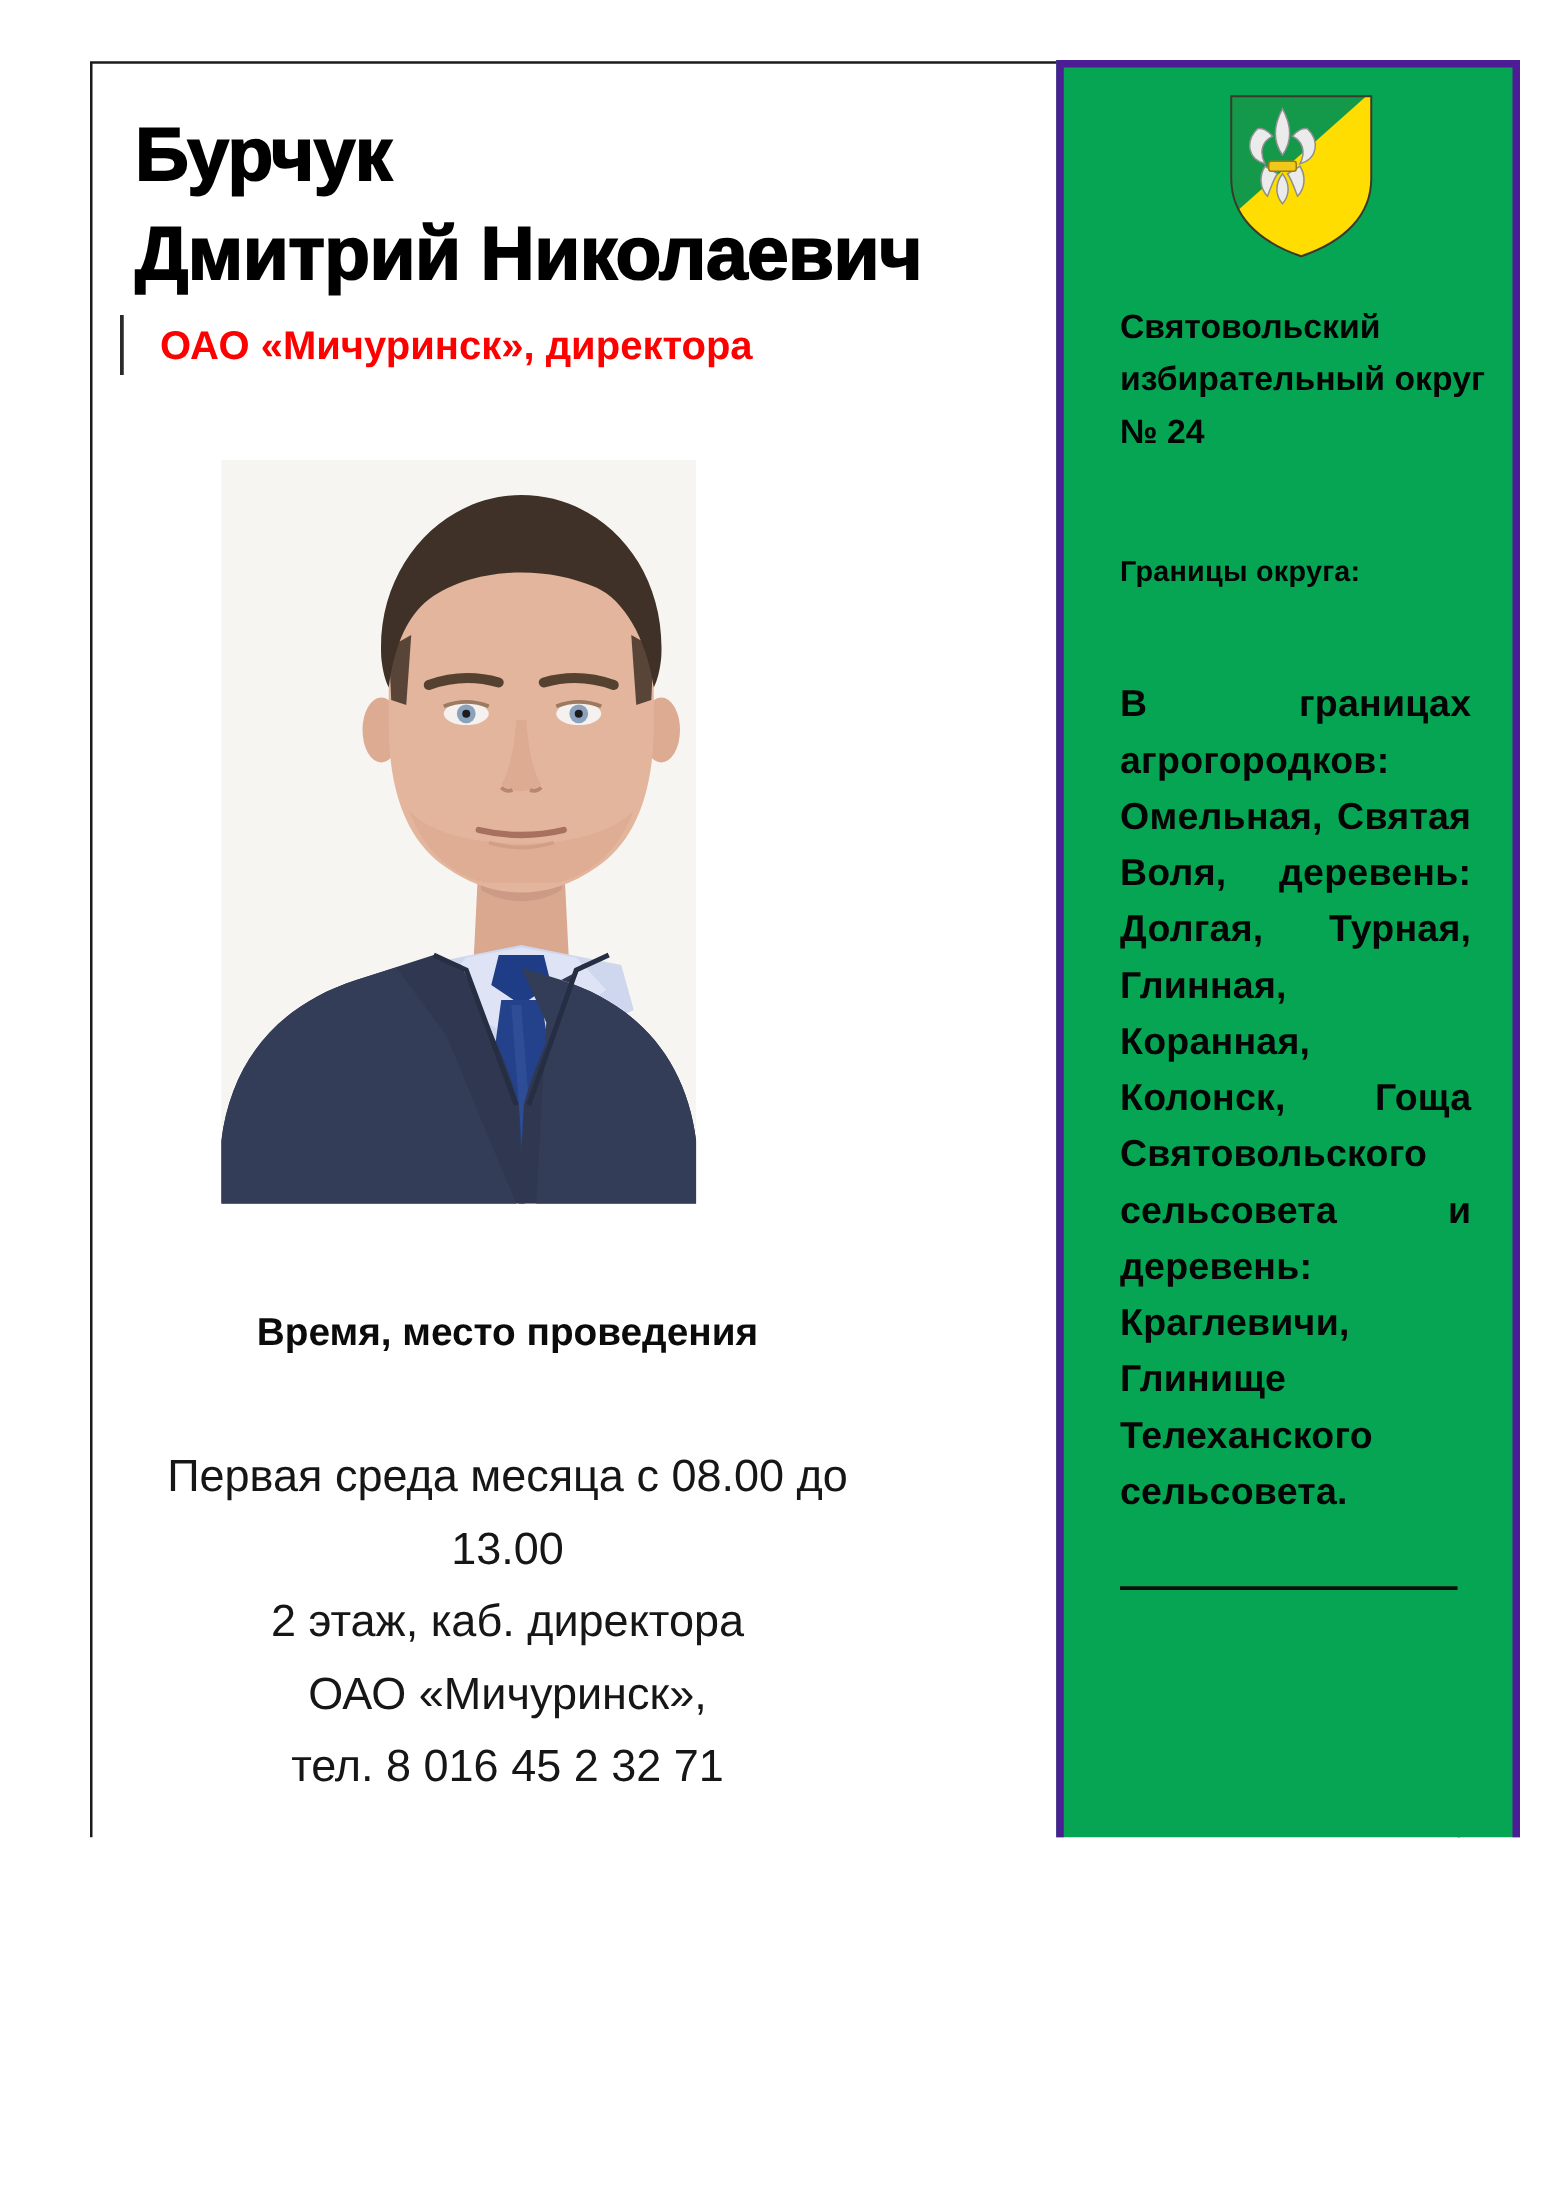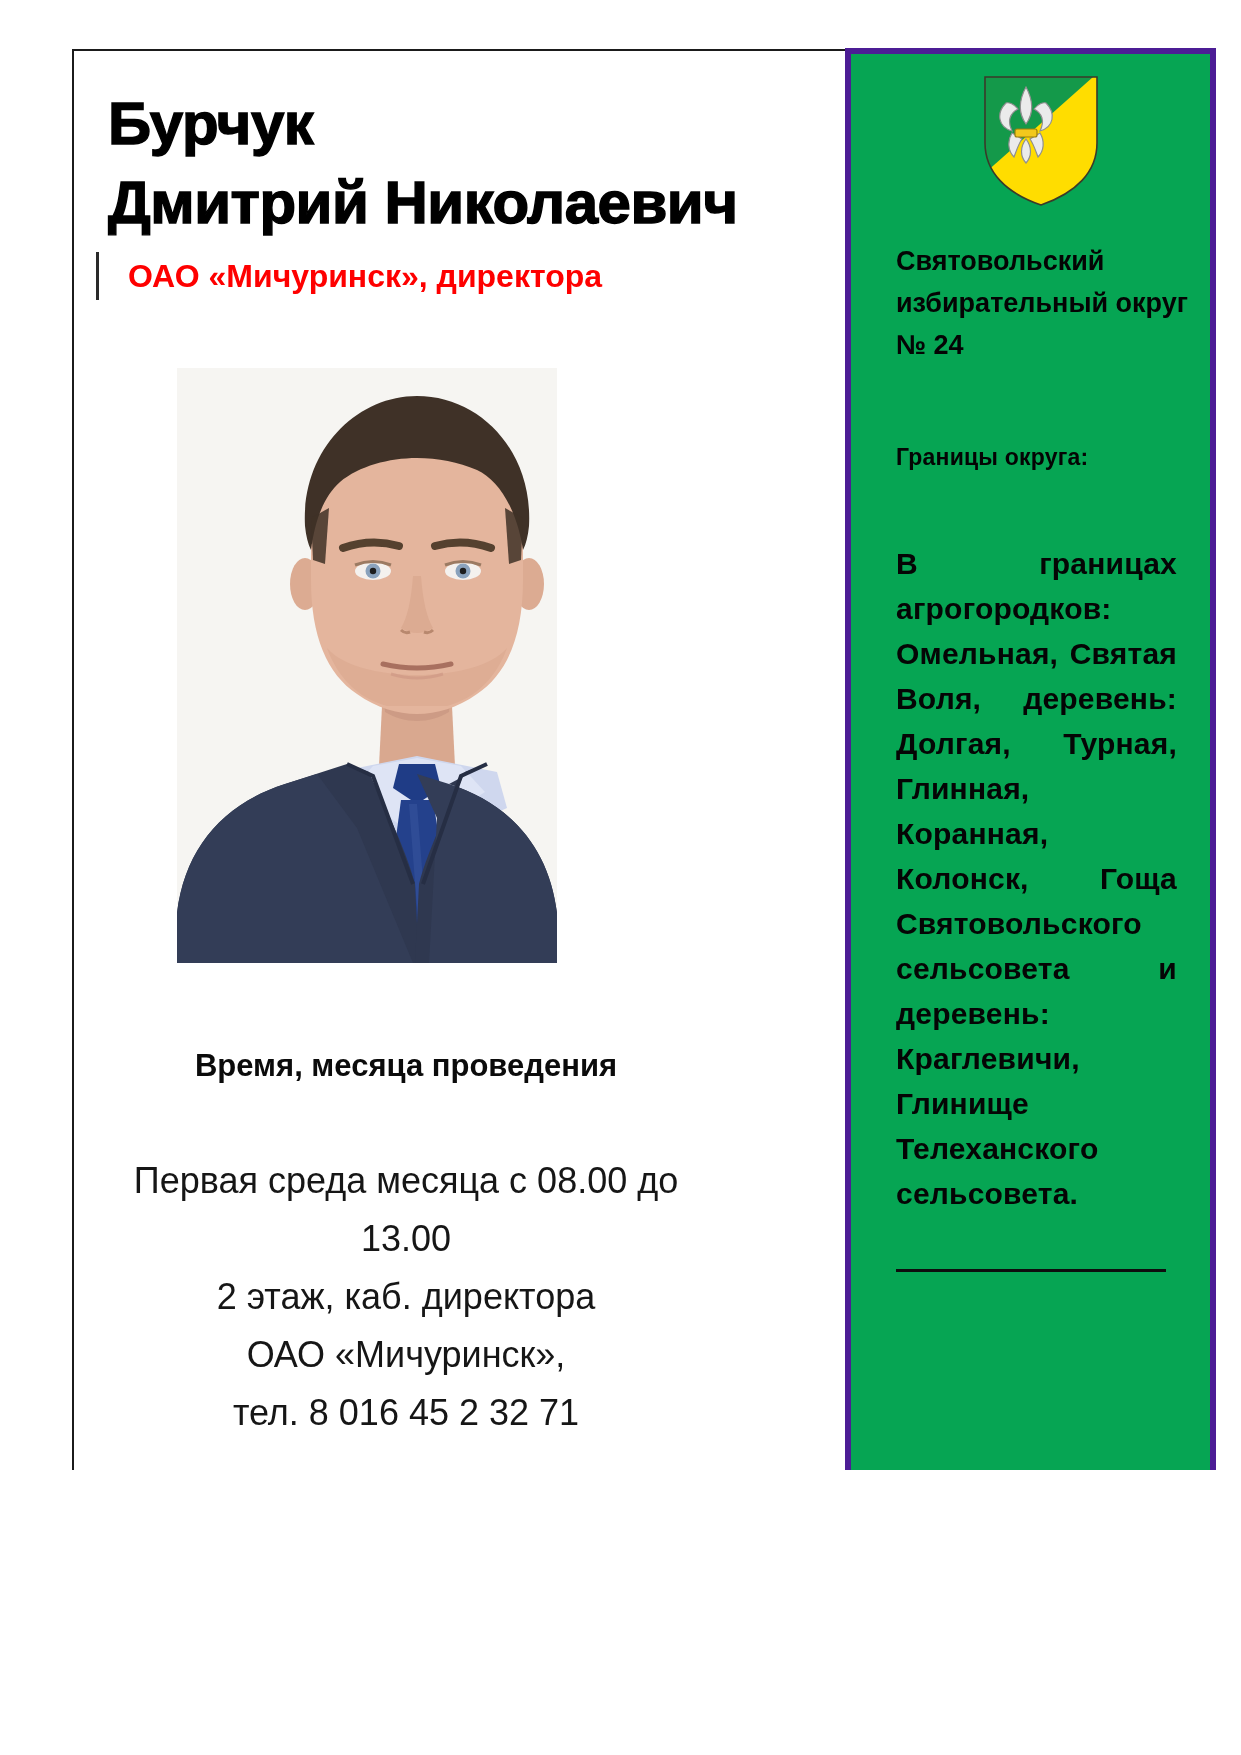--- a/index.html
+++ b/index.html
@@ -148,21 +148,21 @@
 
       <path d="M236 208 C234 234 230 250 224 260 Q240 270 256 260 C250 250 246 234 244 208" fill="#dcab92"></path>
       <path d="M224 262 Q228 266 233 264 M256 262 Q252 266 247 264" stroke="#b8886e" stroke-width="3" fill="none"></path>
 
       <path d="M206 296 Q240 304 274 296" stroke="#a8705f" stroke-width="5" fill="none" stroke-linecap="round"></path>
       <path d="M214 306 Q240 314 266 306" stroke="#cc9582" stroke-width="3" fill="none" opacity="0.6"></path>
     </svg>
   </div>
 
   <div class="reception-title">
-    <div>Время, месяца проведения</div>
+    <div>Время, место проведения</div>
   </div>
 
   <div class="reception-details">
     <div>Первая среда месяца с 08.00 до 13.00</div>
     <div>2 этаж, каб. директора</div>
     <div>ОАО «Мичуринск»,</div>
     <div>тел. 8 016 45 2 32 71</div>
   </div>
 
   <div class="signature-line-main"></div>

